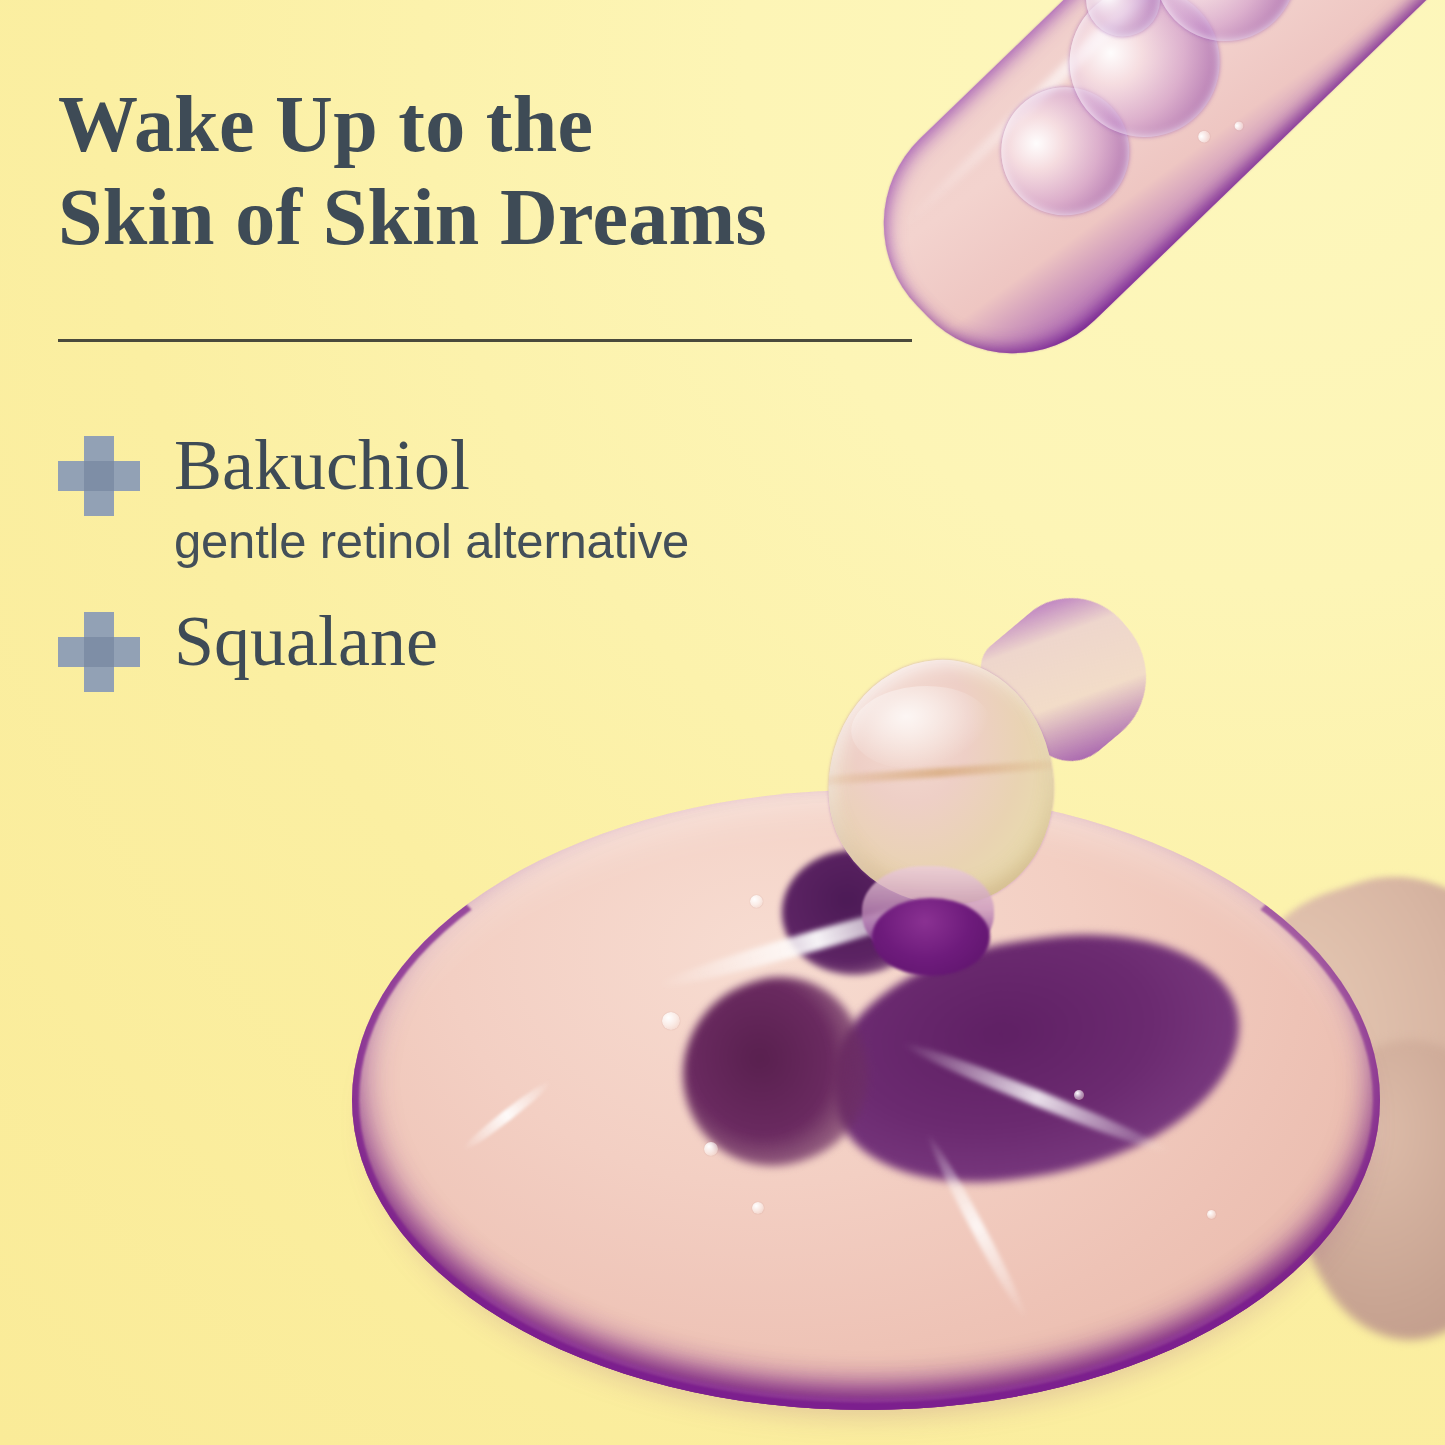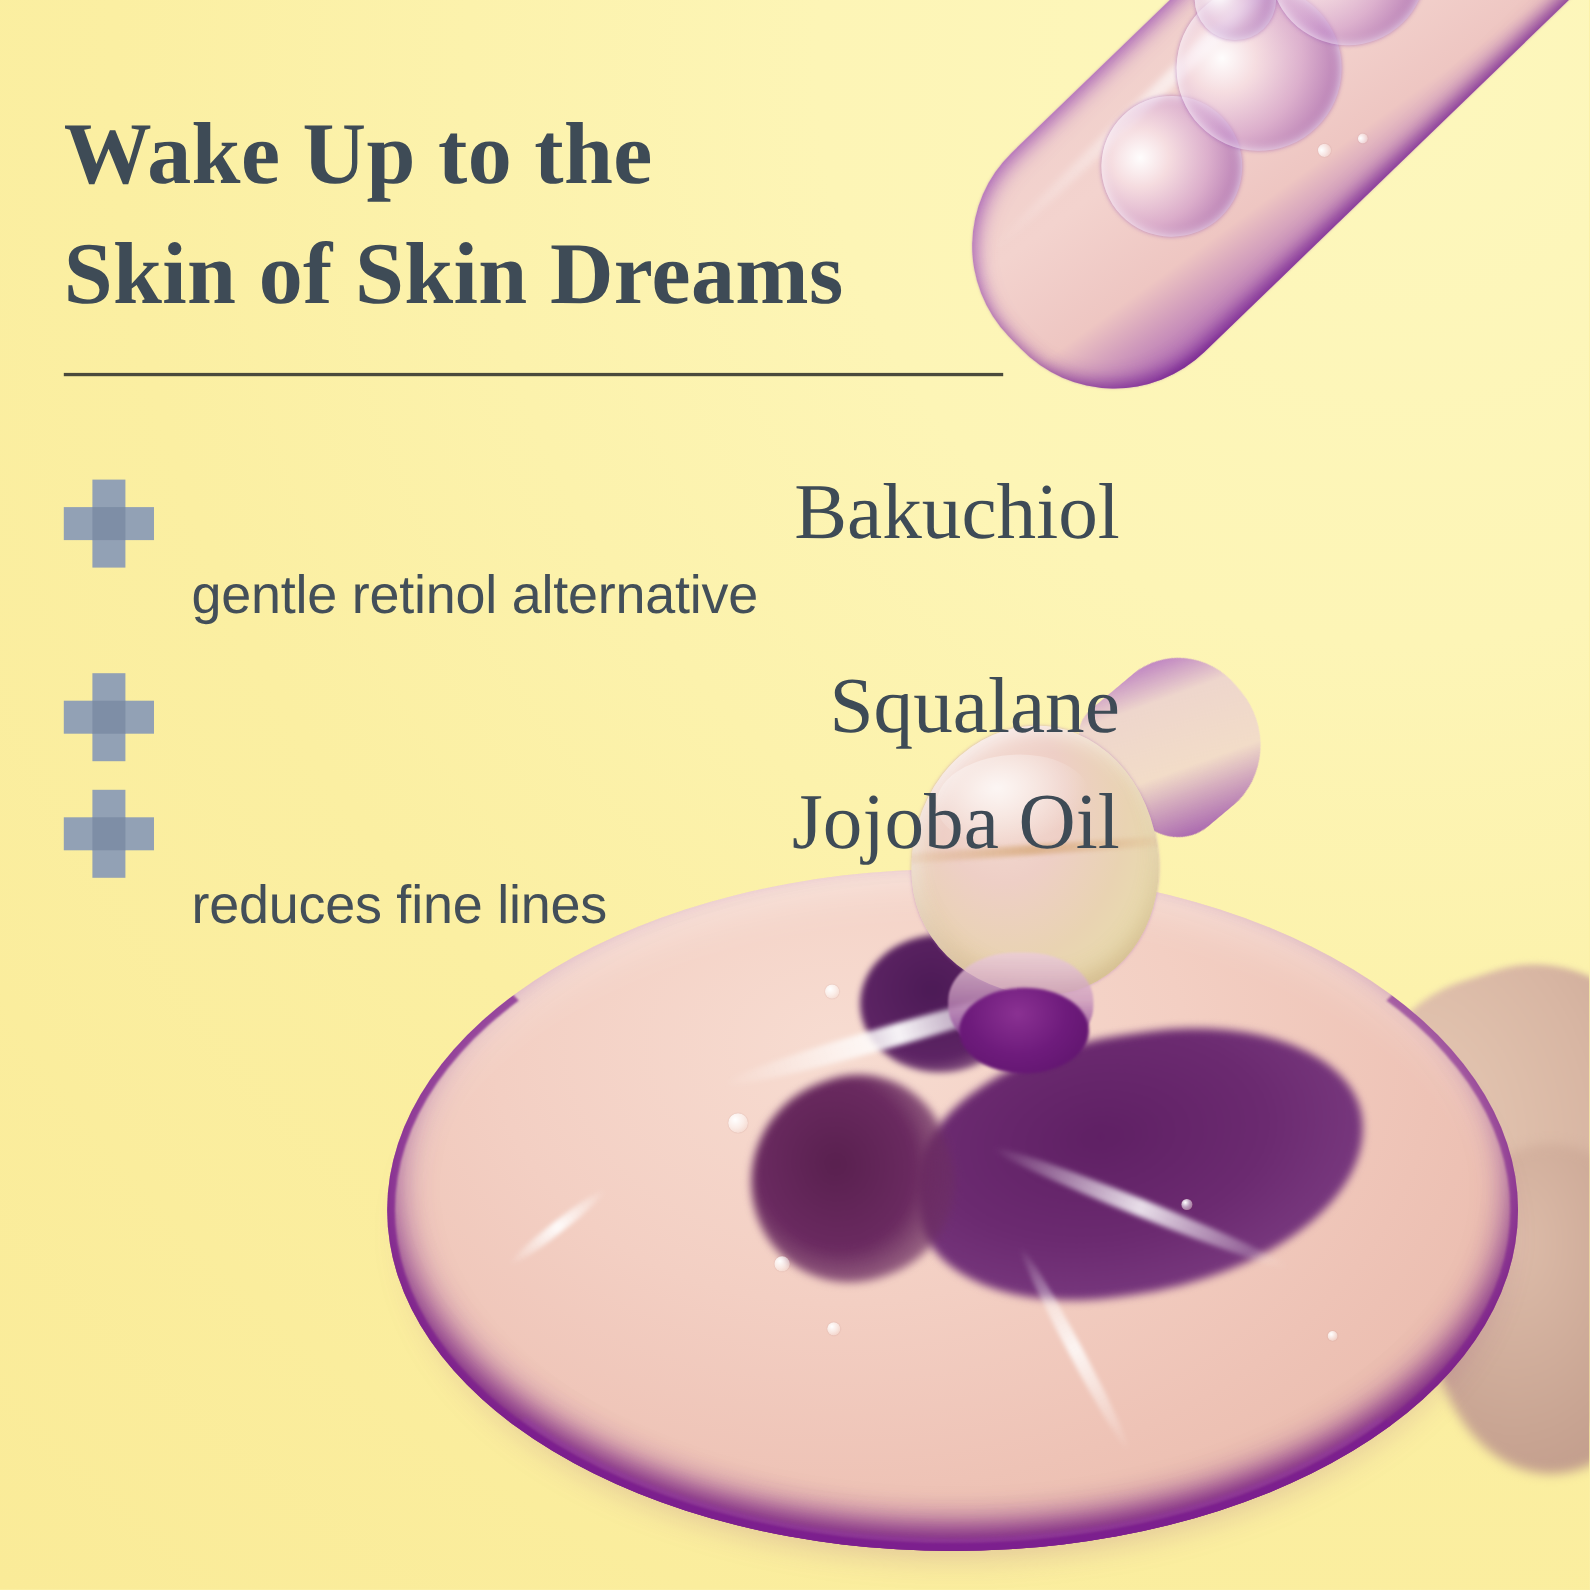--- a/index.html
+++ b/index.html
@@ -250,21 +250,21 @@
   .headline {
     position:absolute;
     left:58px; top:78px;
     width:900px;
     font-family:"Liberation Serif", serif;
     font-size:80px;
     line-height:93px;
     color:#3e4b56;
     letter-spacing:.3px;
   }
-  .headline .ln { display:block; white-space:nowrap;margin-top:16px; }
+  .headline .ln { display:block; white-space:nowrap; }
 
   .rule {
     position:absolute;
     left:58px; top:339px;
     width:854px; height:3px;
     background:#4a4a3c;
   }
 
   .bullets { position:absolute; left:58px; top:424px; width:960px; }
 
@@ -284,21 +284,20 @@
   .plus i.h { left:0; top:25px; width:82px; height:30px; }
   .plus i.v { left:26px; top:0; width:30px; height:80px; }
   .plus i.c { left:26px; top:25px; width:30px; height:30px; background:#7e8ea6; }
 
   .b-title {
     font-family:"Liberation Serif", serif;
     font-size:72px;
     line-height:82px;
     color:#3e4b56;
     padding-left:116px;
-    text-align:right;
   }
   .b-sub {
     font-family:"Liberation Sans", sans-serif;
     font-size:49px;
     line-height:70px;
     color:#434f59;
     padding-left:116px;
     letter-spacing:-.2px;
   }
 </style>
@@ -377,25 +376,16 @@
 
       <div class="bullet">
         <span class="plus">
           <i class="h"></i>
             <i class="v"></i>
             <i class="c"></i>
         </span>
         <div class="b-title">Squalane</div>
       </div>
 
-      <div class="bullet">
-        <span class="plus">
-          <i class="h"></i>
-            <i class="v"></i>
-            <i class="c"></i>
-        </span>
-        <div class="b-title">Jojoba Oil</div>
-        <div class="b-sub">reduces fine lines</div>
-      </div>
 
     </div>
   </div>
 </div>
 
 </body></html>

